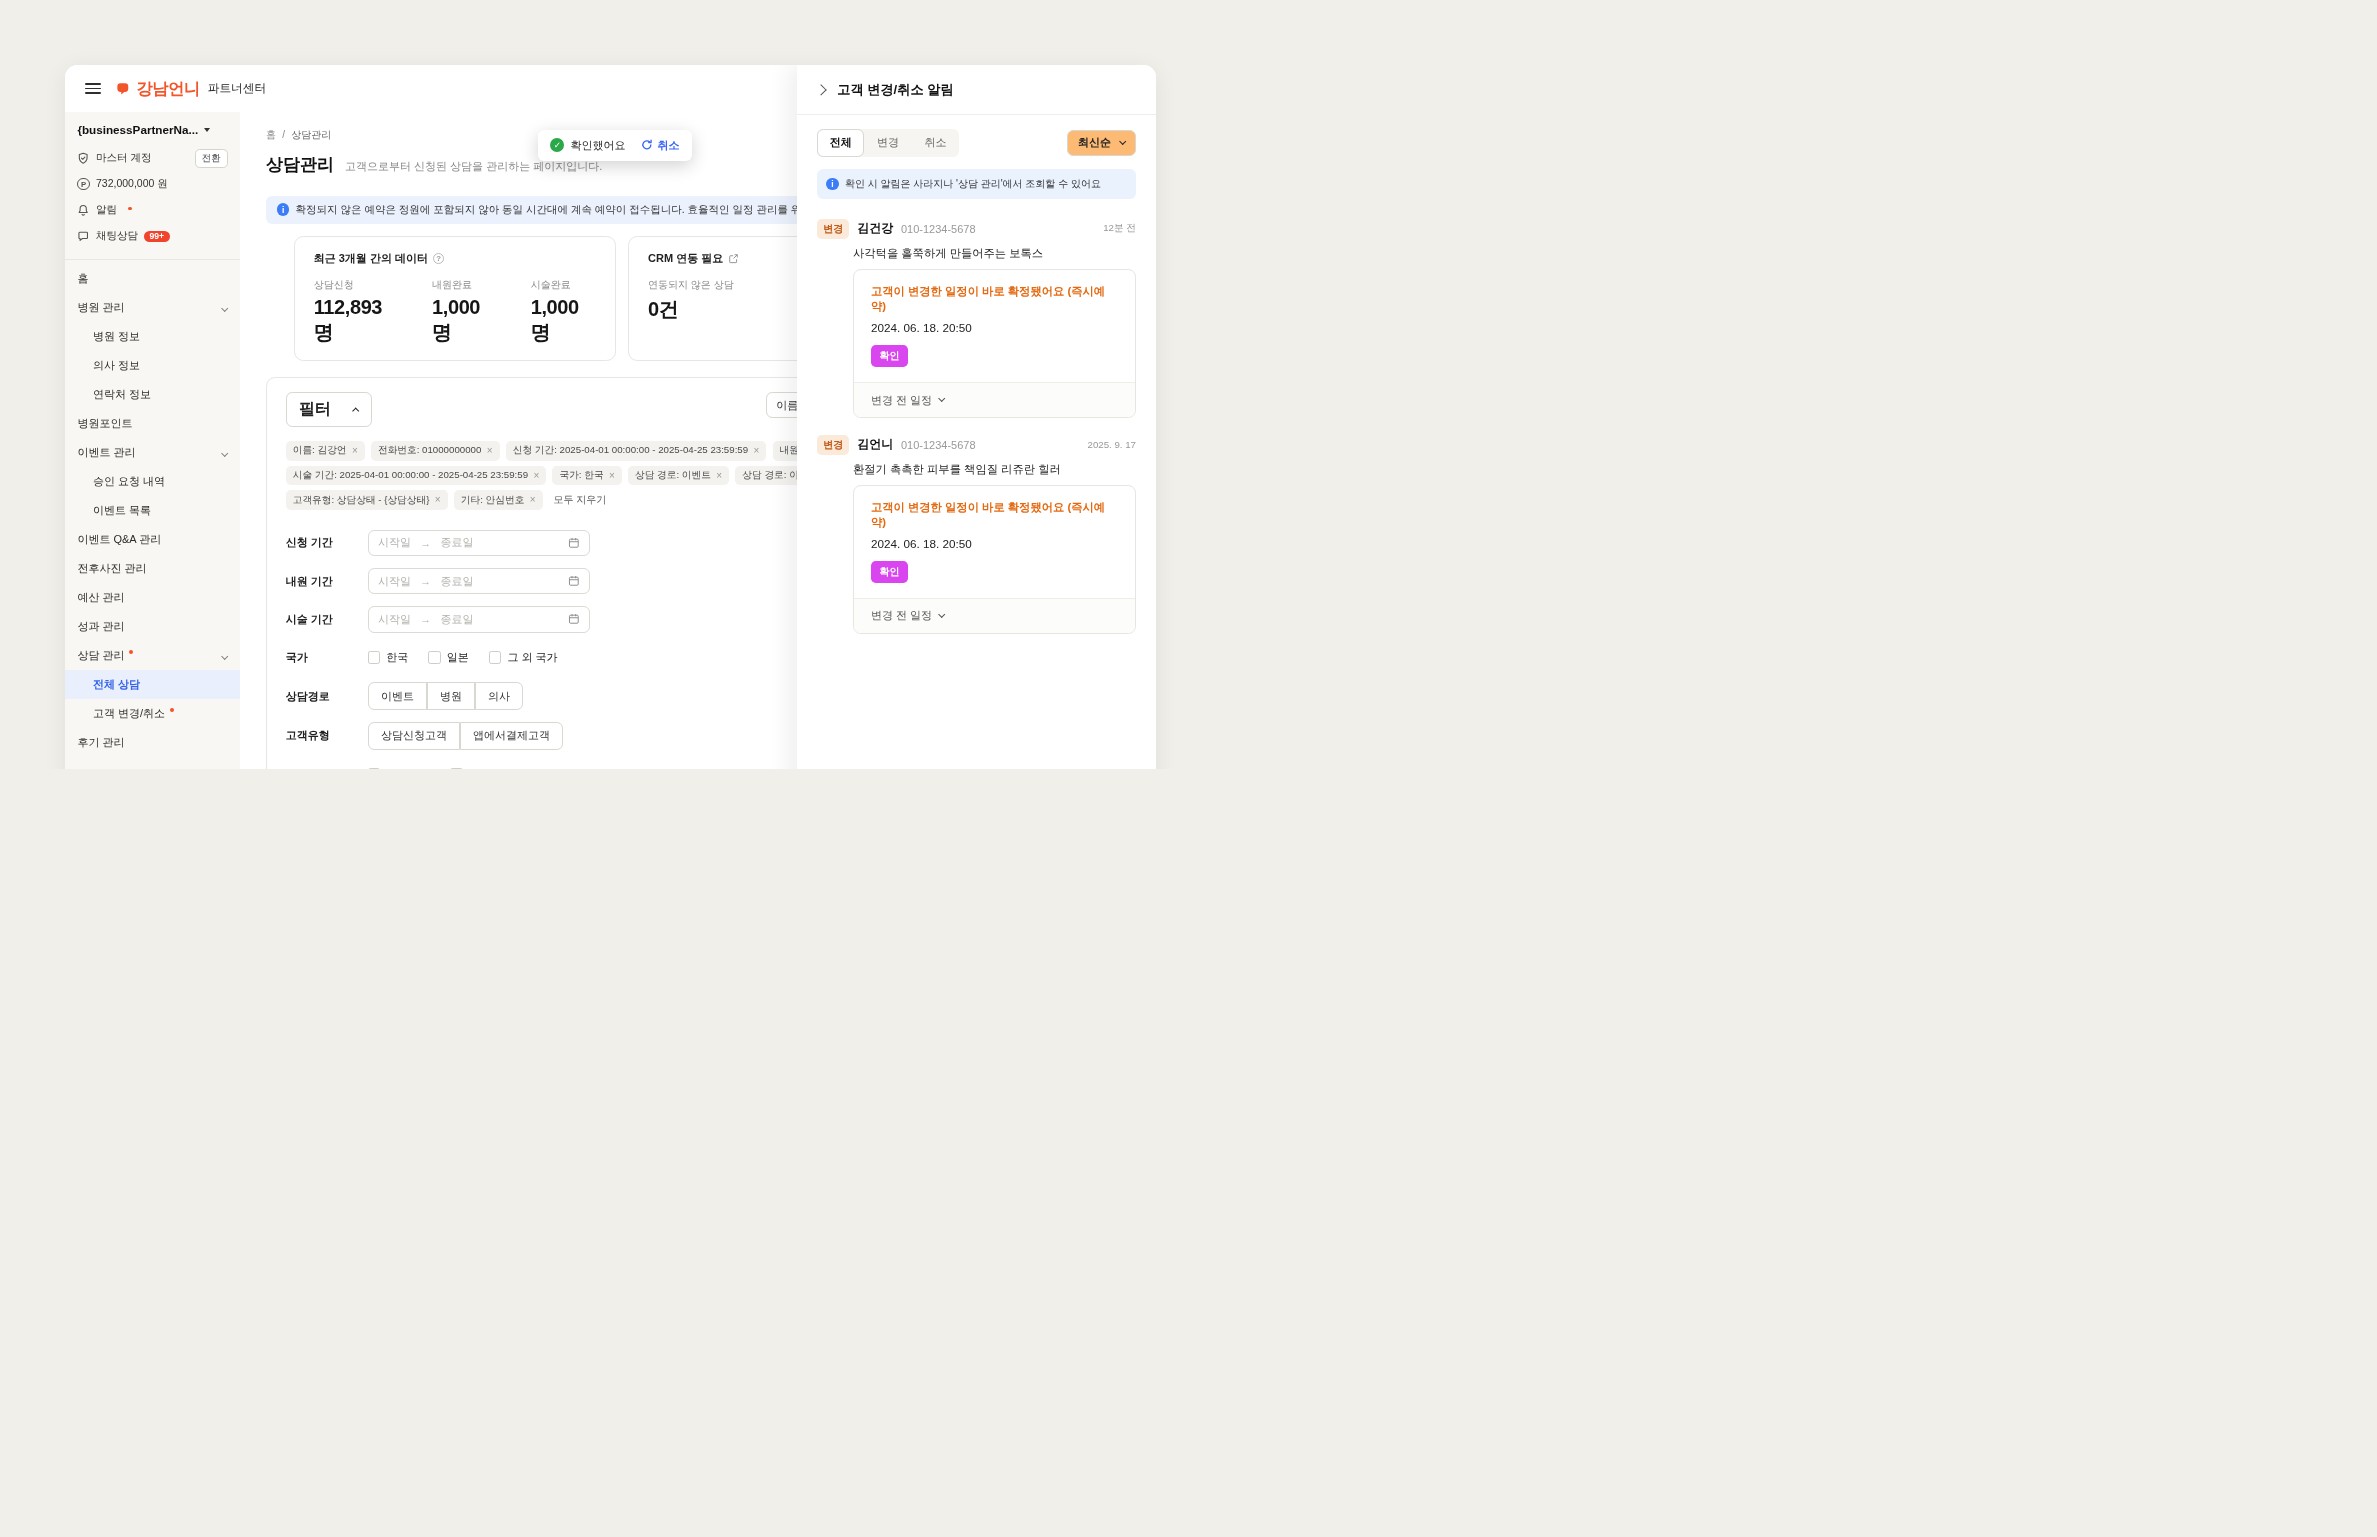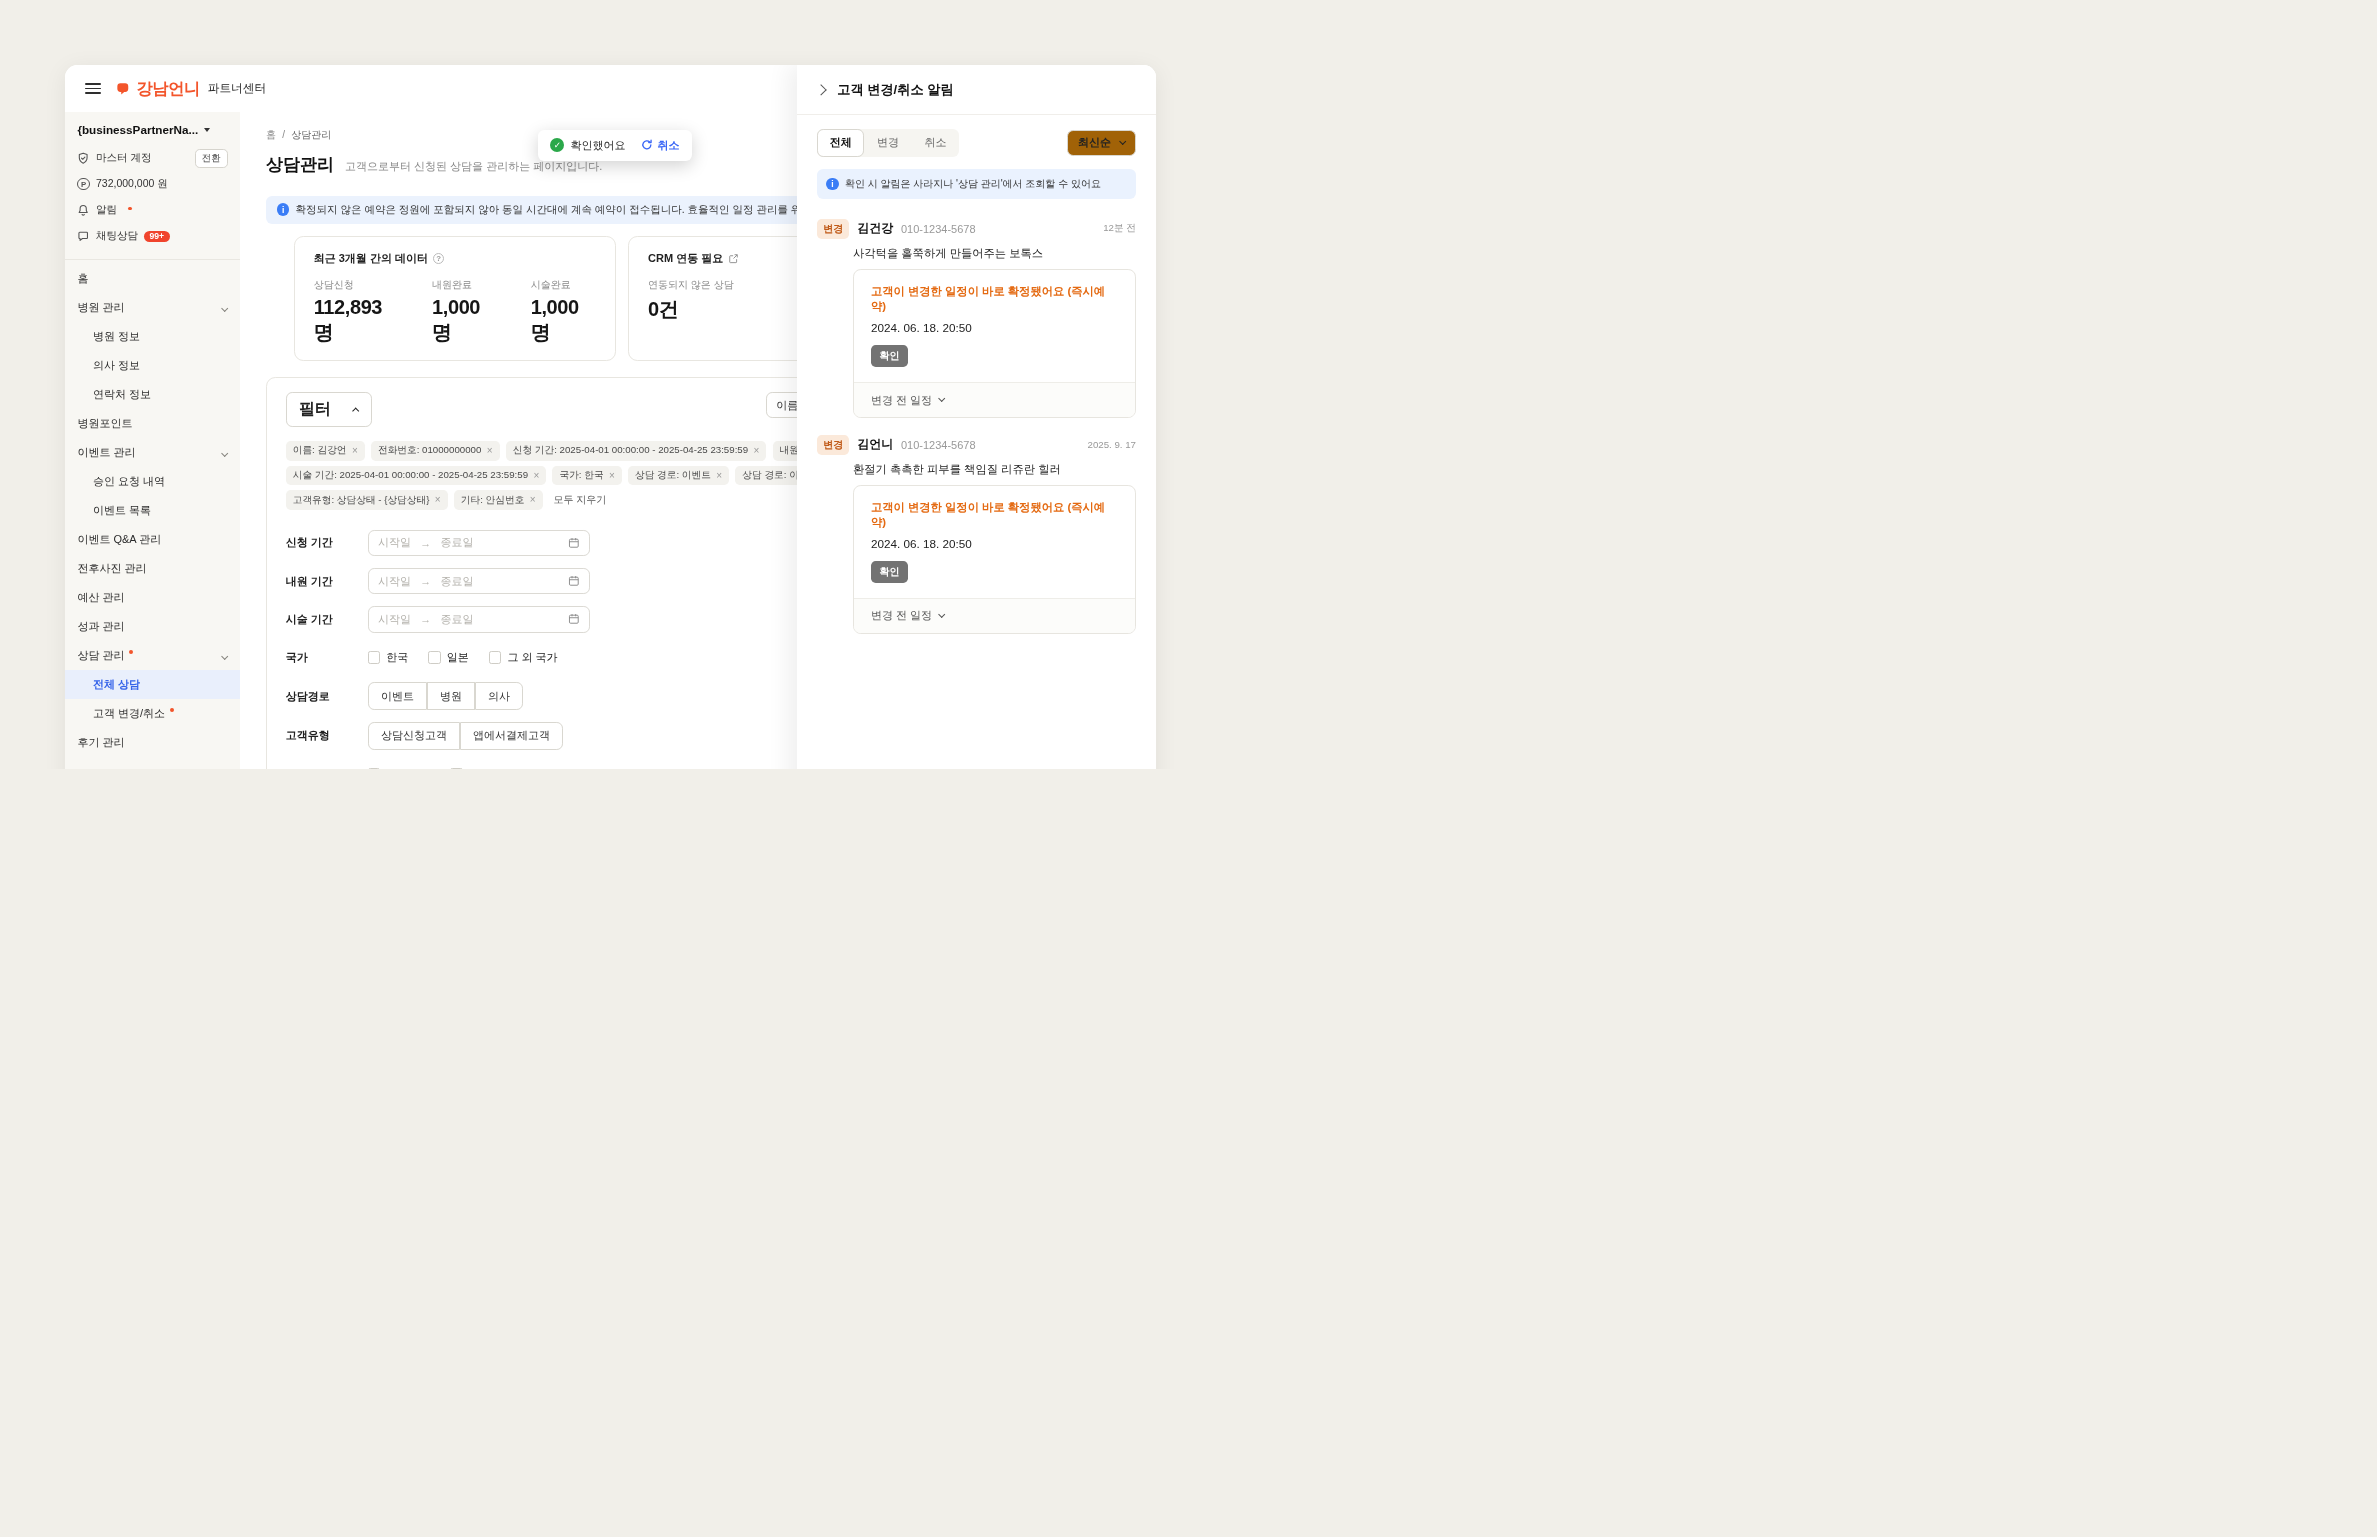--- a/index.html
+++ b/index.html
@@ -103,36 +103,36 @@
   
   .panel { position:absolute; top:0; right:0; bottom:0; width:359px; background:#fff; z-index:30;
            box-shadow:-7.8px 0 23px rgba(0,0,0,.07); display:flex; flex-direction:column; overflow:hidden; }
   .panel-header { height:50px; flex:0 0 auto; display:flex; align-items:center; gap:12.4px; padding:0 20px; border-bottom:0.8px solid #f0eeea; }
   .panel-title { font-size:13.2px; font-weight:800; color:#141414; }
   .panel-toolbar { display:flex; align-items:center; justify-content:space-between; padding:14px 20px 0; }
   .tab-group { display:inline-flex; background:#f6f5f1; border-radius:6.2px; }
   .tab { padding:5.4px 11.7px; font-size:11px; color:#666; cursor:pointer; border:0.8px solid transparent; border-radius:6.2px; }
   .tab.selected { background:#fff; border-color:#d9d7d0; color:#111; font-weight:700; }
   .sort-select { display:inline-flex; align-items:center; gap:8.6px; border:0.8px solid #d9d7d0; border-radius:6.2px; height:26.5px;
-                 padding:0 10px; font-size:11px; font-weight:600; color:#222; background:#a16207; cursor:pointer; }
+                 padding:0 10px; font-size:11px; font-weight:600; color:#222; background:#fdba74; cursor:pointer; }
   .panel-notice { margin:12.4px 20px 0; background:#eaf2fe; border-radius:6.2px; padding:7.8px 9.3px; display:flex; gap:6.2px;
                   align-items:center; font-size:10px; color:#333; }
   .notif-list { padding:3.1px 20px 20px; overflow:hidden; }
   .notif { margin-top:17px; }
   .notif-head { display:flex; align-items:center; gap:7.8px; }
   .badge-change { background:#fbe9da; color:#c05a18; font-size:10px; font-weight:700; padding:3.1px 6.2px; border-radius:4.7px; }
   .notif-name { font-size:12px; font-weight:700; color:#111; }
   .notif-phone { font-size:11px; color:#999; }
   .notif-time { margin-left:auto; font-size:9.7px; color:#999; }
   .notif-product { margin:7px 0 0 36px; font-size:11.3px; color:#222; }
   .notif-card { margin:7.8px 0 0 36px; border:0.8px solid #e7e5df; border-radius:7.8px; overflow:hidden; background:#fff; }
   .ncard-body { padding:14px 17px 15.6px; }
   .ncard-msg { color:#E46A12; font-size:11.3px; font-weight:600; }
   .ncard-date { margin-top:7px; font-size:11.7px; color:#222; }
-  .confirm-btn { margin-top:11px; display:inline-block; background:#737373; color:#fff; font-size:10px; font-weight:600;
+  .confirm-btn { margin-top:11px; display:inline-block; background:#d946ef; color:#fff; font-size:10px; font-weight:600;
                  padding:3.9px 8.6px; border-radius:4.7px; cursor:pointer; border:none; }
   .ncard-foot { border-top:0.8px solid #eeede8; padding:9.3px 17px; display:flex; align-items:center; gap:7px;
                 font-size:11px; color:#555; background:#fcfcfa; cursor:pointer; }
 
   
   .toast { position:absolute; left:538px; top:130px; z-index:50; background:#fff; border-radius:6.2px;
            box-shadow:0 4.7px 17px rgba(0,0,0,.18); display:flex; align-items:center; gap:6.2px; padding:7.8px 12.4px; }
   .toast-check { width:14px; height:14px; border-radius:50%; background:#2BA84A; color:#fff; font-size:8.6px; font-weight:700;
                  display:inline-flex; align-items:center; justify-content:center; }
   .toast-msg { font-size:11px; color:#222; font-weight:500; }

